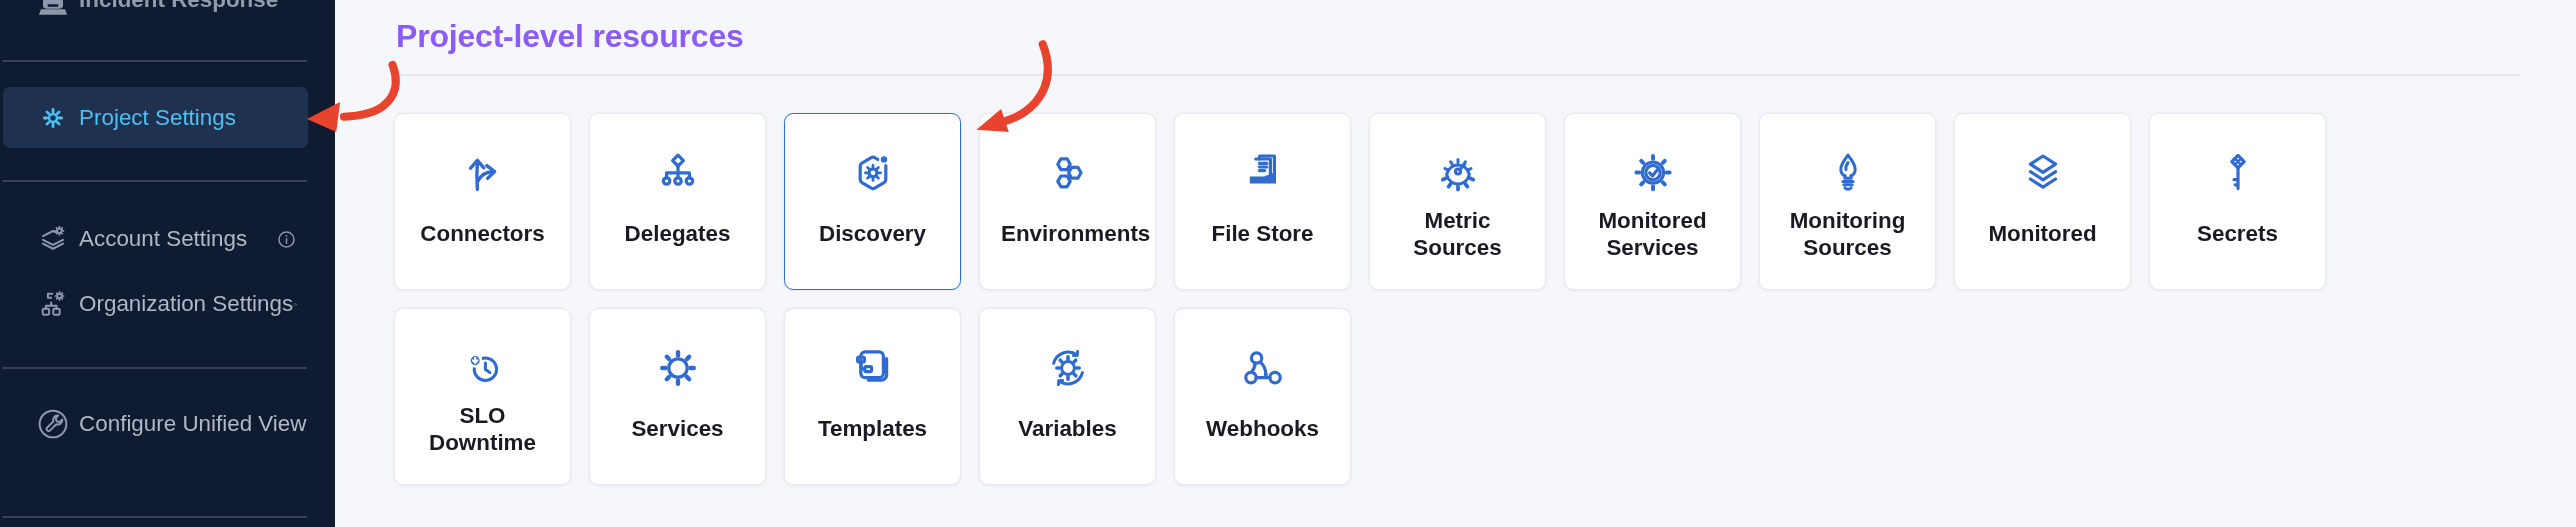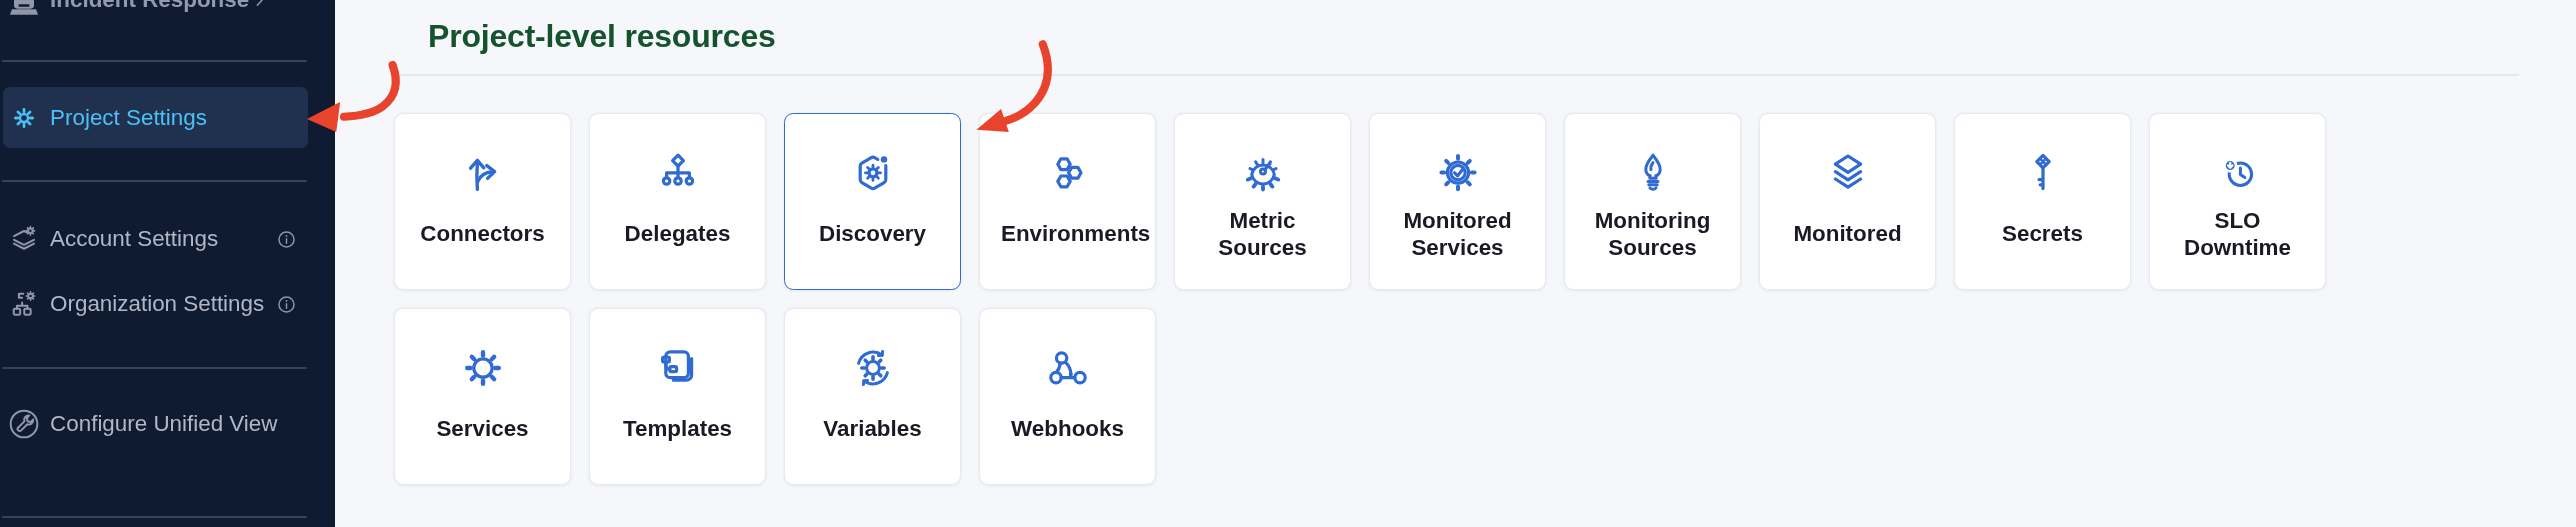--- a/index.html
+++ b/index.html
@@ -3,35 +3,35 @@
 <meta charset="utf-8">
 <style>
   html,body{margin:0;padding:0;background:#e9eaee;}
   .screen{position:relative;width:2576px;height:528px;background:#f6f7fa;overflow:hidden;
           font-family:"Liberation Sans",sans-serif;-webkit-font-smoothing:antialiased;}
 
   
   .sidebar{position:absolute;left:0;top:0;width:335px;height:528px;background:#0e1b31;}
   .sdiv{position:absolute;left:2.3px;width:305px;height:1.5px;background:#39415a;border-radius:0.8px;}
   .side-item{position:absolute;left:3.1px;width:305px;display:flex;align-items:center;
-             padding-left:5px;box-sizing:border-box;cursor:pointer;}
+             padding-left:34px;box-sizing:border-box;cursor:pointer;}
   .side-item .sic{flex:0 0 auto;width:32px;height:32px;}
   .side-item .slabel{margin-left:10px;font-size:22.4px;font-weight:500;color:#b2b7c6;white-space:nowrap;}
   .side-item.selected{background:#20304f;border-radius:7px;}
   .side-item.selected .slabel{color:#4dc1f3;font-weight:500;}
   .side-item.selected .sic{color:#4dc1f3;}
   .sic{color:#9096ab;}
   .info-ic{margin-left:auto;margin-right:10.8px;width:21px;height:21px;color:#8e95a9;cursor:pointer;}
   .top-sliver{top:-23px;height:46px;}
   .top-sliver .slabel{color:#949aad;font-weight:600;}
   .top-sliver .chev{margin-left:auto;margin-right:40px;width:18.5px;height:18.5px;color:#9096ab;}
 
   
   .page-title{position:absolute;left:396px;top:-5.4px;font-size:32px;line-height:40px;font-weight:700;
-              color:#14532d;letter-spacing:-0.2px;margin-left:32px;}
+              color:#8b5cf6;letter-spacing:-0.2px;}
   .main-divider{position:absolute;left:396px;top:74px;width:2123px;height:1.5px;background:#e5e7ed;}
 
   .cards{position:absolute;left:394px;top:113px;width:2114px;display:flex;flex-wrap:wrap;gap:18px;}
   .card{position:relative;width:177px;height:177px;background:#ffffff;border:0.8px solid #e7e9f0;
         border-radius:9.3px;box-sizing:border-box;cursor:pointer;
         box-shadow:0 0.8px 3.1px rgba(30,35,70,0.07);}
   .card.selected{border:1.5px solid #2f6bd1;}
   .card-icon{position:absolute;top:35px;left:50%;transform:translateX(-50%);width:48px;height:48px;
              color:#2f6bd1;}
   .card-label-wrap{position:absolute;left:0;right:0;top:90px;height:59px;display:flex;
@@ -312,20 +312,28 @@
 
   <div class="card">
     <svg class="card-icon" viewBox="0 0 24 24">
             <use href="#sym-environments"></use>
           </svg>
     <div class="card-label-wrap">
       <span class="card-label">Environments</span>
     </div>
   </div>
 
+  <div class="card">
+    <svg class="card-icon" viewBox="0 0 24 24">
+            <use href="#sym-file-store"></use>
+          </svg>
+    <div class="card-label-wrap">
+      <span class="card-label">File Store</span>
+    </div>
+  </div>
 
   <div class="card">
     <svg class="card-icon" viewBox="0 0 24 24">
             <use href="#sym-metric-sources"></use>
           </svg>
     <div class="card-label-wrap">
       <span class="card-label">Metric Sources</span>
     </div>
   </div>
 

